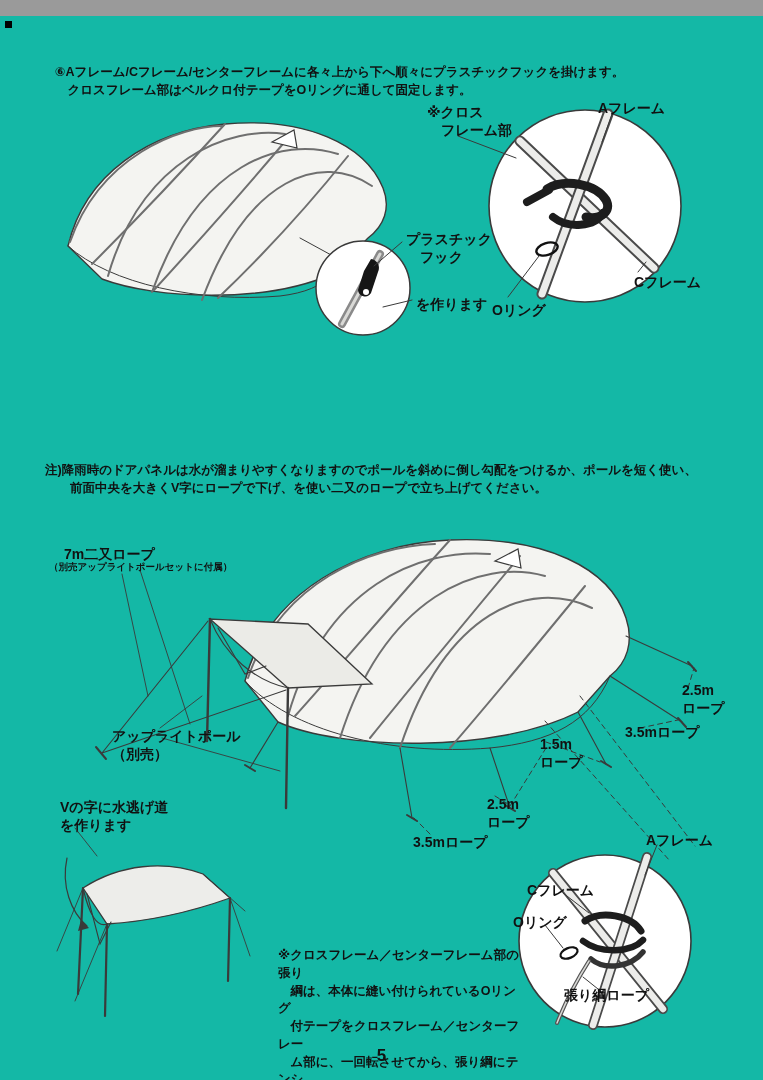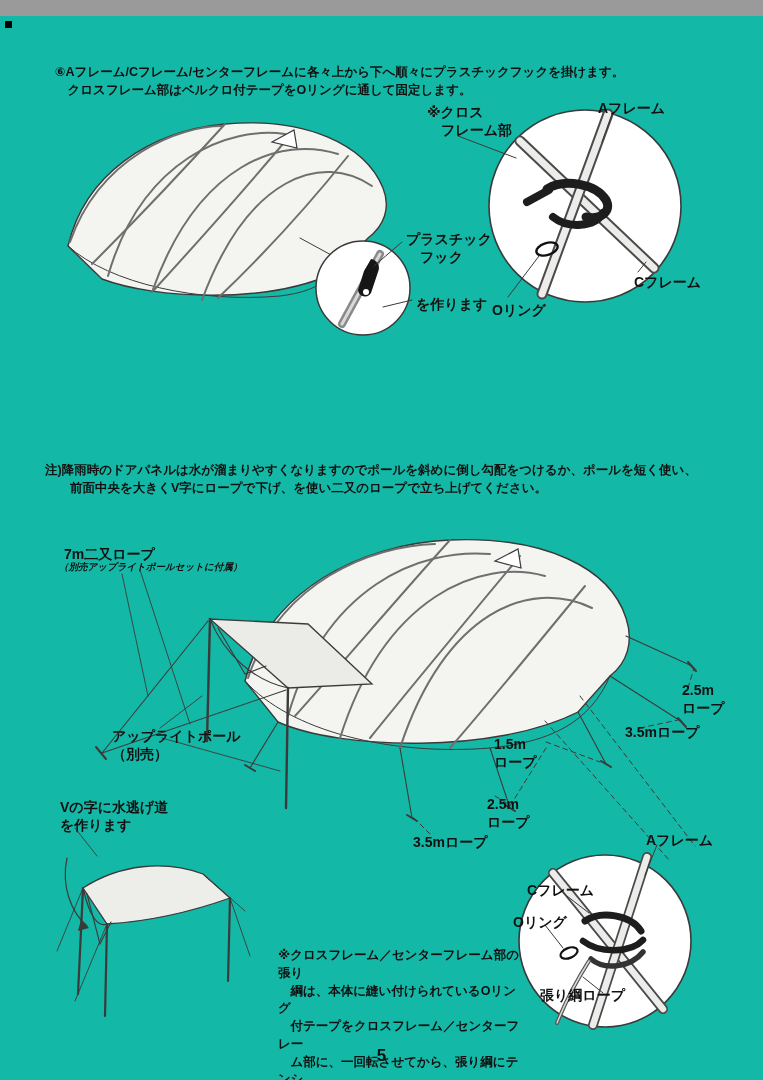--- a/index.html
+++ b/index.html
@@ -150,29 +150,29 @@
         <path d="M506,232 L470,290"></path>
         <path d="M455,280 L468,288"></path>
         <path d="M390,318 L372,300"></path>
         <path d="M540,180 L655,330"></path>
         <path d="M505,205 L630,345"></path>
       </g>
     </g>
   </svg>
 
   <div class="lbl" style="left:64px;top:530px;text-align:center;">7m二又ロープ</div>
-  <div class="lbl small" style="left:59px;top:545px;font-style:italic;">（別売アップライトポールセットに付属）</div>
+  <div class="lbl small" style="left:49px;top:545px;">（別売アップライトポールセットに付属）</div>
   <div class="lbl" style="left:112px;top:712px;">アップライトポール
 （別売）</div>
   <div class="lbl" style="left:60px;top:783px;">Vの字に水逃げ道
 を作ります</div>
   <div class="lbl" style="left:682px;top:666px;">2.5m
 ロープ</div>
   <div class="lbl" style="left:625px;top:708px;">3.5mロープ</div>
-  <div class="lbl" style="left:494px;top:720px;">1.5m
+  <div class="lbl" style="left:540px;top:720px;">1.5m
 ロープ</div>
   <div class="lbl" style="left:487px;top:780px;">2.5m
 ロープ</div>
   <div class="lbl" style="left:413px;top:818px;">3.5mロープ</div>
 
   <svg class="abs" style="left:45px;top:800px;" width="210" height="215" viewBox="0 0 210 215">
     <g stroke="#3a3a3a" fill="none" stroke-linecap="round">
       <path d="M30,12 L52,40" stroke-width="0.9"></path>
       <path d="M38,72 C75,48 120,44 158,58 L185,82 C140,98 95,106 62,108 Z" fill="#ededea" stroke-width="1.3"></path>
       <path d="M38,72 C44,98 52,112 62,108" stroke-width="1.2"></path>
@@ -205,21 +205,21 @@
       <path d="M152,4 L140,34" stroke-width="1"></path>
       <path d="M58,52 L84,72" stroke-width="1"></path>
       <path d="M40,84 L58,107" stroke-width="1"></path>
       <path d="M98,152 L78,136" stroke-width="1"></path>
     </g>
   </svg>
 
   <div class="lbl" style="left:646px;top:816px;">Aフレーム</div>
   <div class="lbl" style="left:527px;top:866px;">Cフレーム</div>
   <div class="lbl" style="left:513px;top:898px;">Oリング</div>
-  <div class="lbl" style="left:540px;top:971px;">張り綱ロープ</div>
+  <div class="lbl" style="left:564px;top:971px;">張り綱ロープ</div>
 
   <div class="txt" style="left:278px;top:931px;width:250px;">※クロスフレーム／センターフレーム部の張り
 　綱は、本体に縫い付けられているOリング
 　付テープをクロスフレーム／センターフレー
 　ム部に、一回転させてから、張り綱にテンシ
 　ョンをかけます。</div>
 
   <div class="page-number">5</div>
 
 </div>

